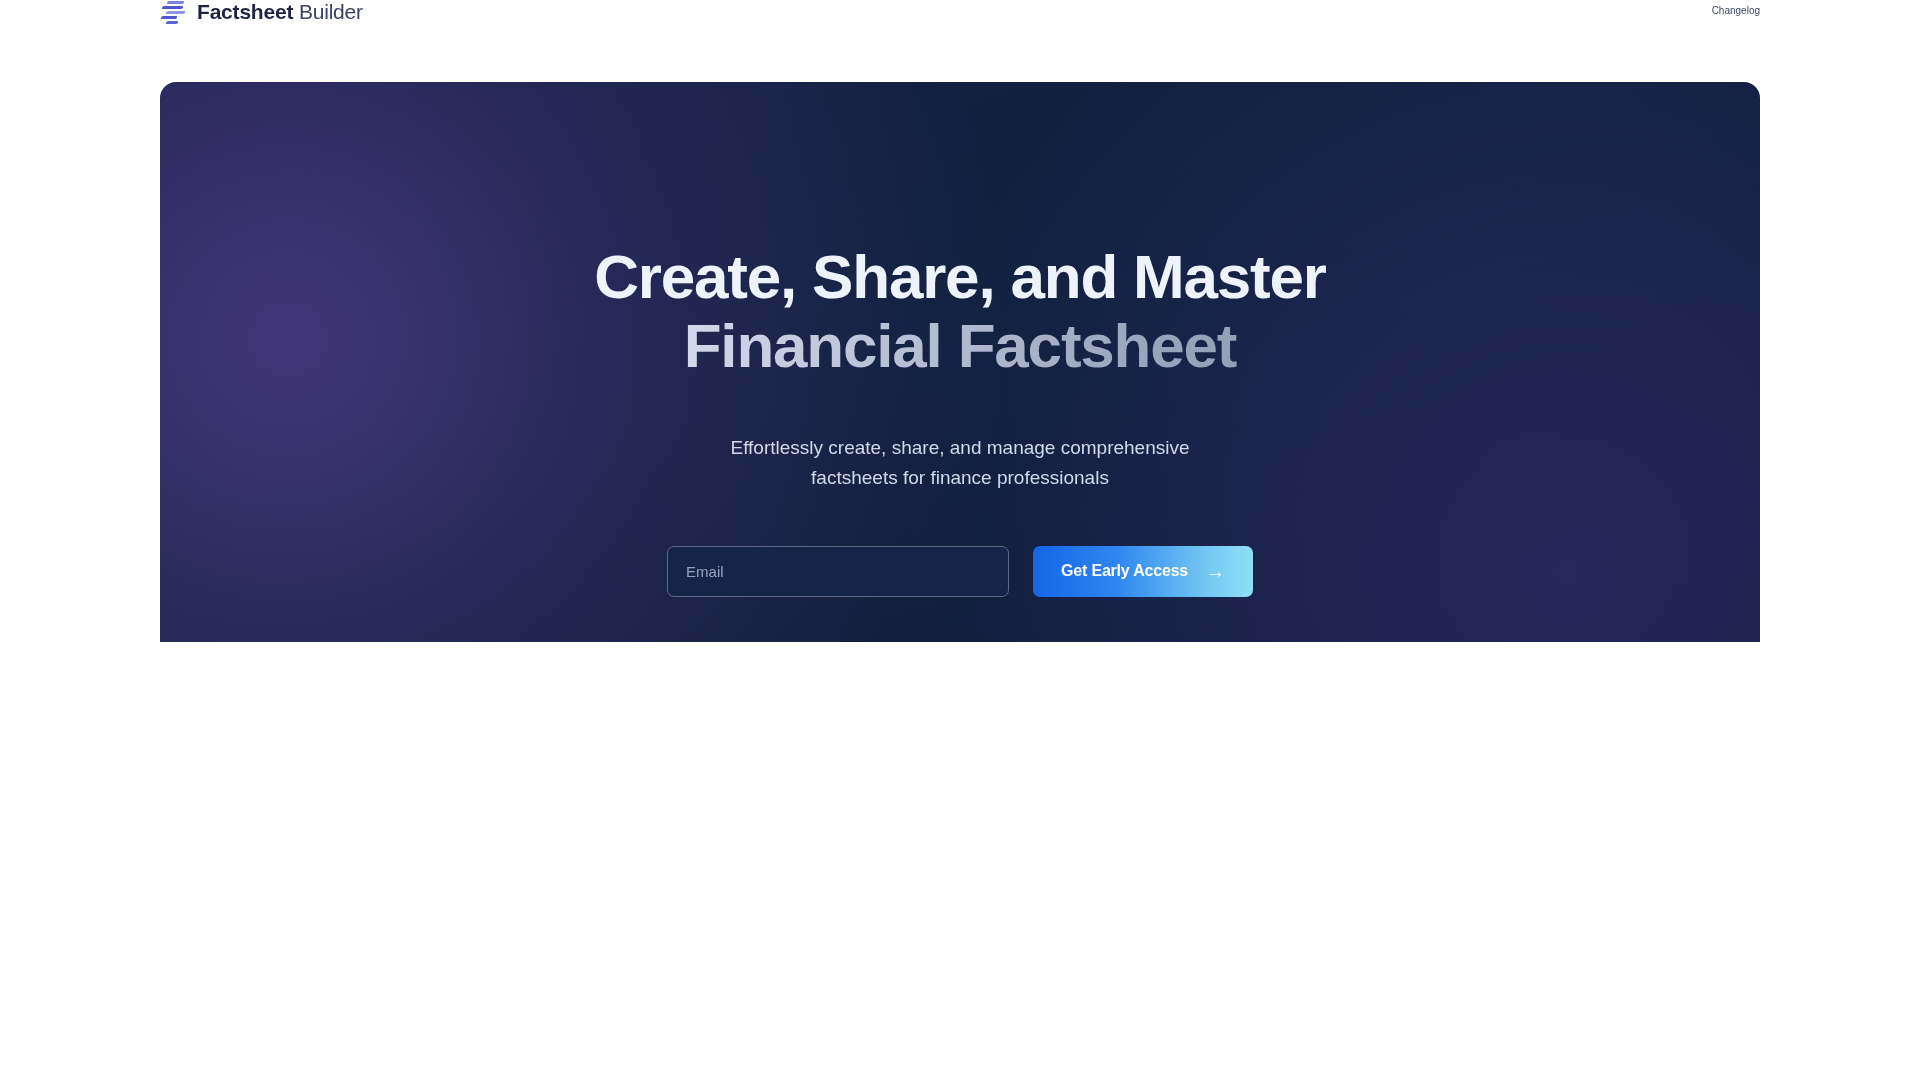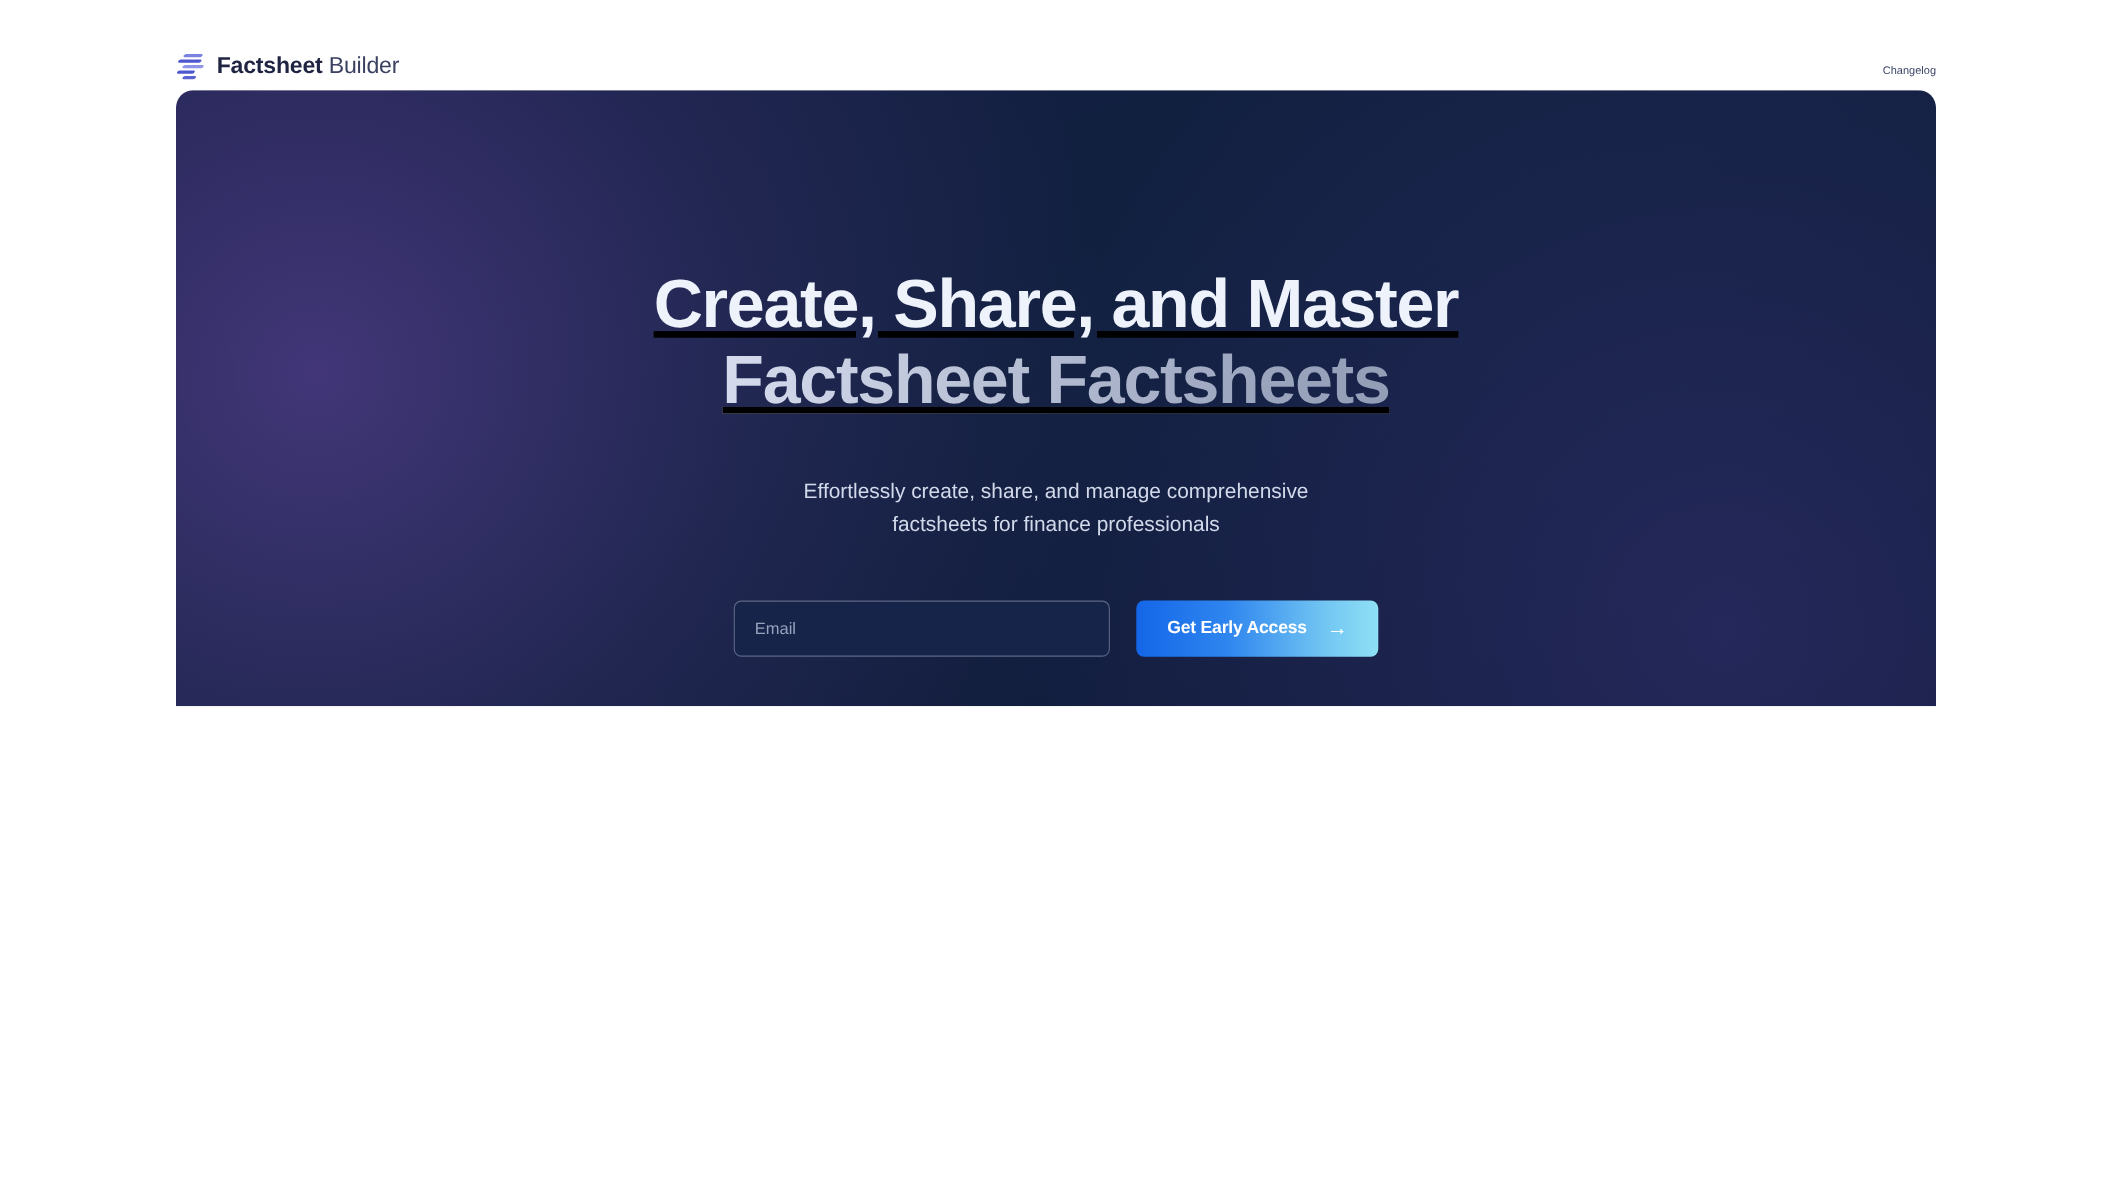--- a/index.html
+++ b/index.html
@@ -6,21 +6,21 @@
   html, body {
     width: 1920px; height: 1080px;
     background: #ffffff;
     font-family: "Liberation Sans", sans-serif;
     overflow: hidden;
   }
 
   
   .topnav {
     height: 72px;
-    display: flex; align-items: flex-end;
+    display: flex; align-items: flex-start;
     padding: 0 160px 0 160px;
     background: #ffffff;
   }
   .brand { display: flex; align-items: center; gap: 11px; }
   .brand-mark { width: 26px; height: 24px; position: relative; flex: 0 0 auto; }
   .brand-mark i {
     position: absolute; height: 3.2px; border-radius: 2px;
     background: #5b63d3; display: block;
     transform: skewX(-26deg);
   }
@@ -50,21 +50,20 @@
       linear-gradient(160deg, #141f42 0%, #11203f 45%, #101b39 100%);
     overflow: hidden;
   }
   .hero-inner {
     position: relative; z-index: 2;
     padding-top: 160px; text-align: center;
   }
   h1.hero-title {
     font-size: 62px; line-height: 1.12; font-weight: 700;
     letter-spacing: -1.2px;
-    text-decoration: underline;
   }
   .hl-1 { color: #eef2fb; display:block; }
   .hl-2 {
     display:block;
     background: linear-gradient(96deg, #eceffb 0%, #dbe1f2 28%, #9aa4bd 62%, #737e99 100%);
     -webkit-background-clip: text; background-clip: text;
     -webkit-text-fill-color: transparent; color: transparent;
   }
   .hero-sub {
     margin-top: 52px;
@@ -114,21 +113,21 @@
   </div>
   <div class="nav-right">
     <a class="nav-link" href="#">Changelog</a>
   </div>
 </div>
 
 <div class="hero">
   <div class="hero-inner">
     <h1 class="hero-title">
       <span class="hl-1">Create, Share, and Master</span>
-      <span class="hl-2">Factsheet Factsheets</span>
+      <span class="hl-2">Financial Factsheet</span>
     </h1>
     <p class="hero-sub">
       <span>Effortlessly create, share, and manage comprehensive</span><br>
       <span>factsheets for finance professionals</span>
     </p>
     <div class="hero-form">
       <input class="email-input" type="text" placeholder="Email" style="">
       <button class="cta-btn">
         <span>Get Early Access</span>
         <span class="cta-arrow">→</span>

